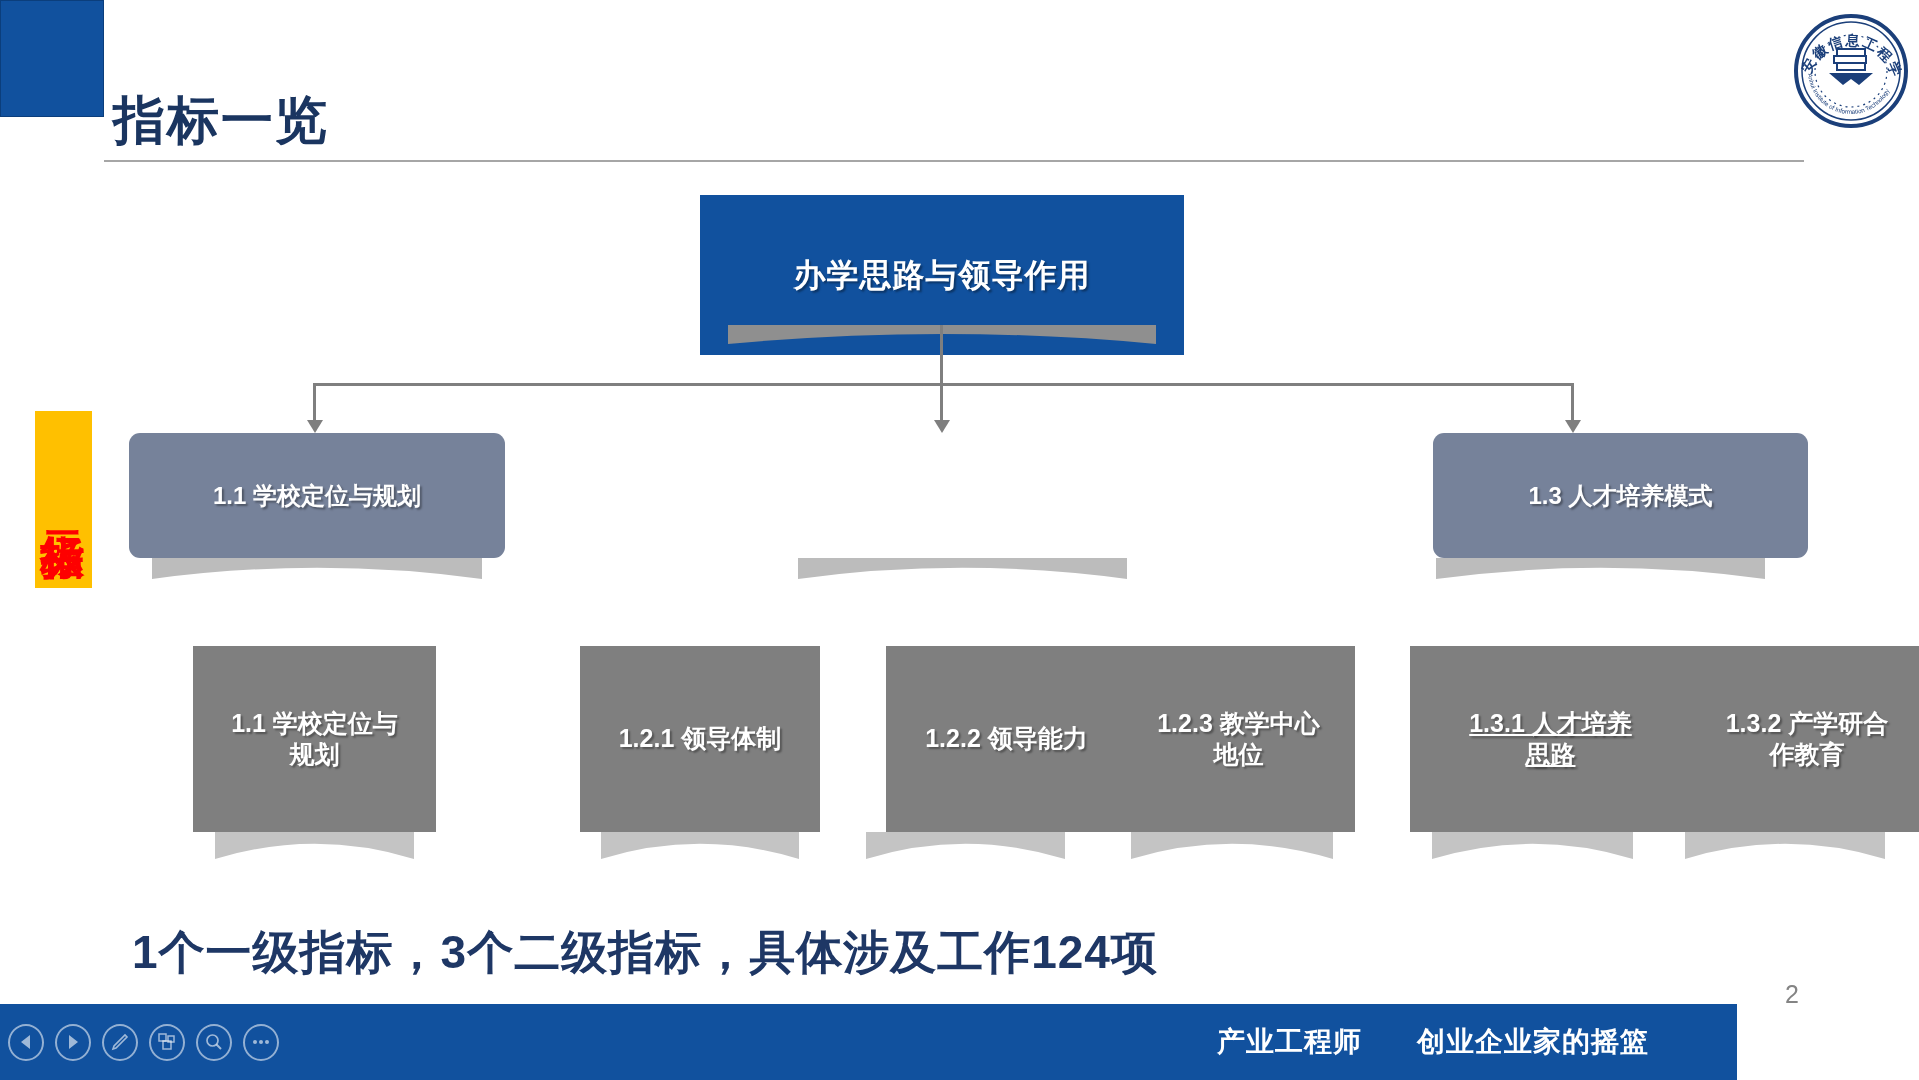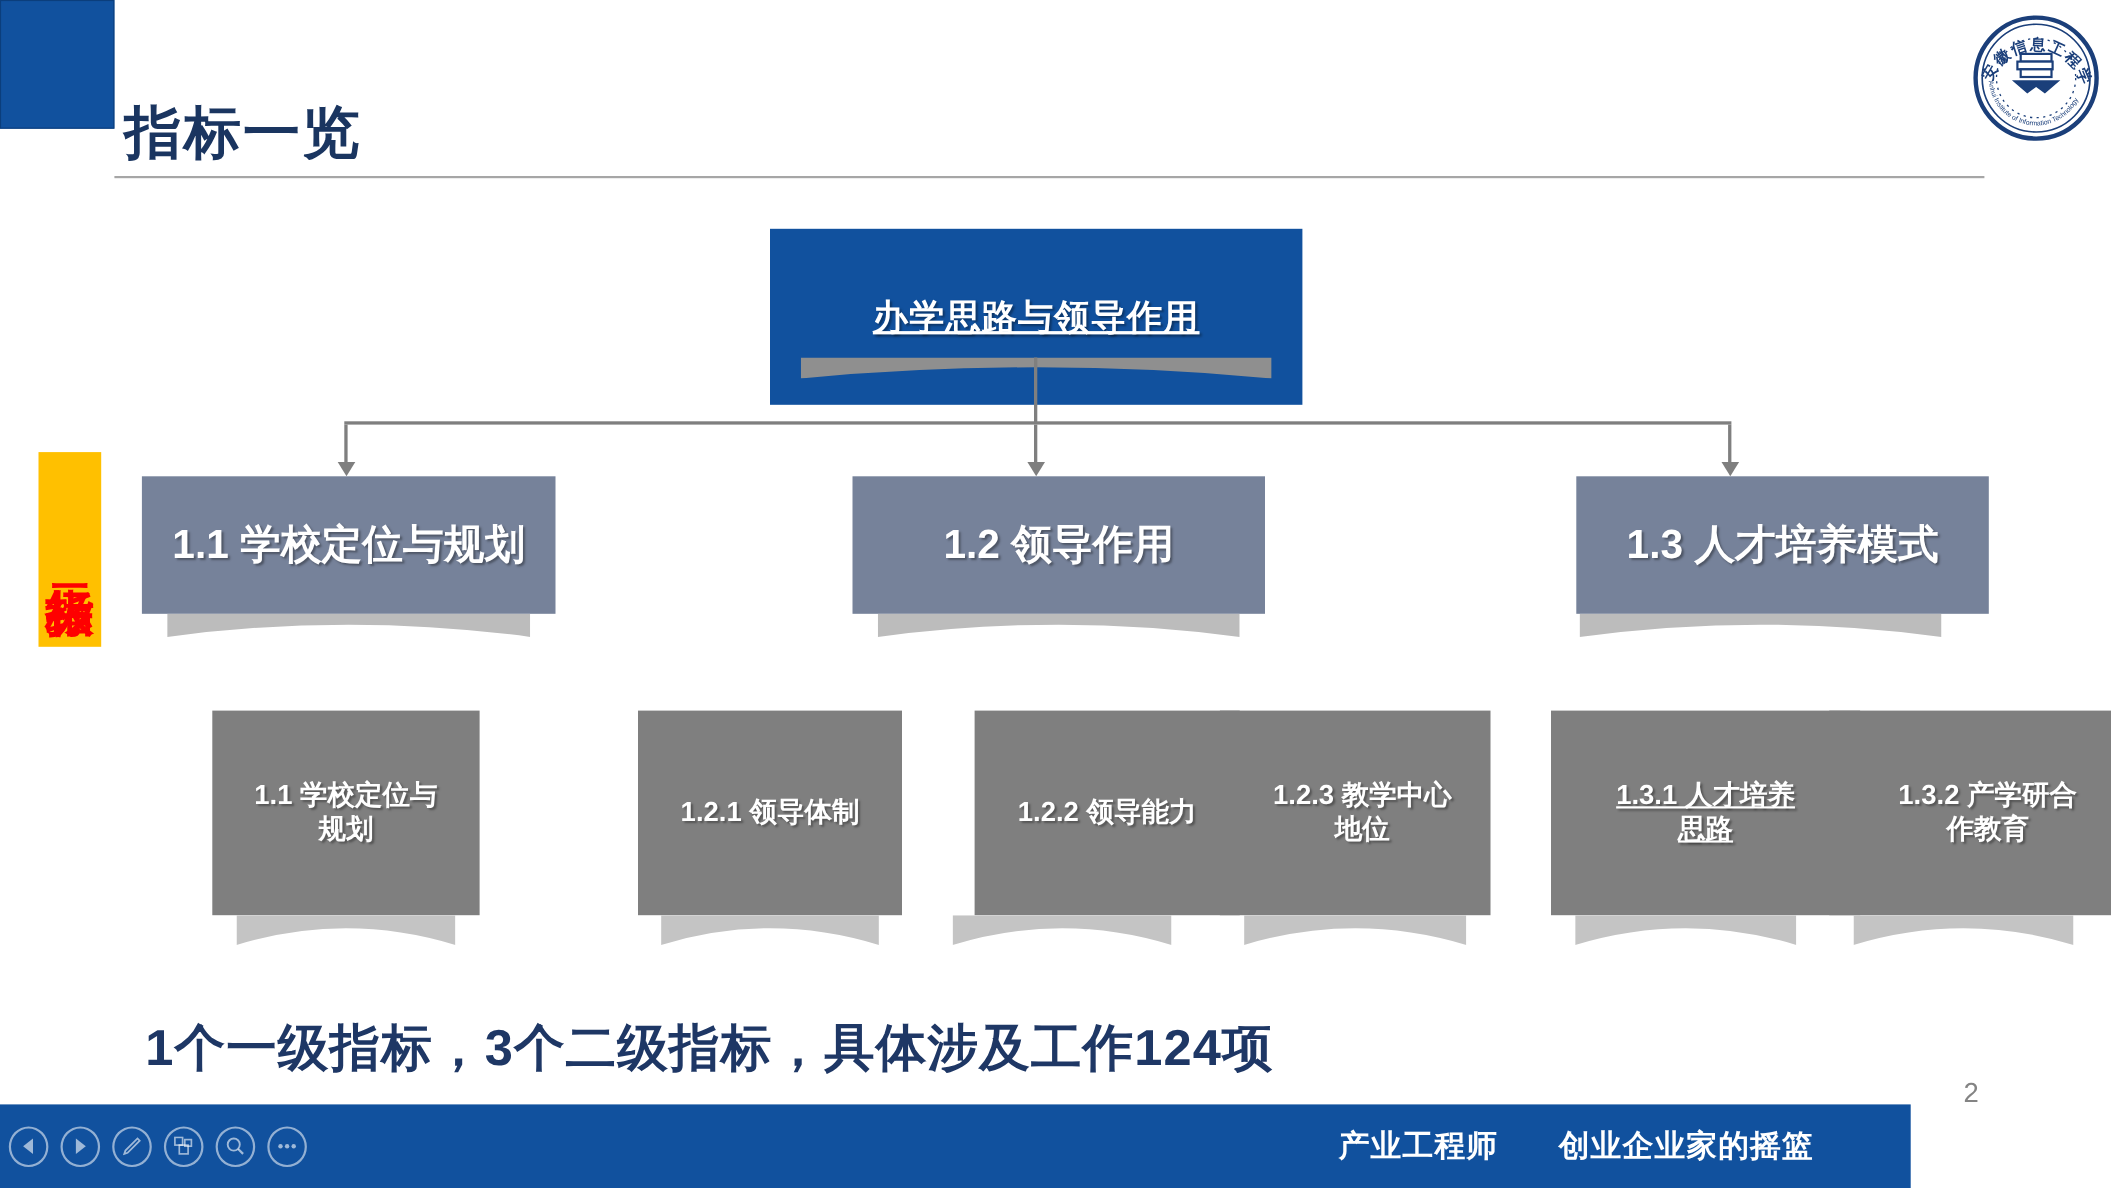--- a/index.html
+++ b/index.html
@@ -32,23 +32,23 @@
   
   .logo { left: 1793px; top: 13px; width: 116px; height: 116px; }
 
   
   .box {
     display: flex; align-items: center; justify-content: center;
     color: #ffffff; font-weight: bold; text-align: center;
     text-shadow: 2px 2px 2px rgba(0,0,0,0.35);
     white-space: pre-line; line-height: 1.25;
   }
-  .root-box { left: 700px; top: 208px; width: 484px; height: 160px;
-    background: #11519e; font-size: 32px; letter-spacing: 1px; text-decoration: underline; }
-  .l2-box { background: #76829a; font-size: 37px; top: 433px; height: 125px; }
+  .root-box { left: 700px; top: 195px; width: 484px; height: 160px;
+    background: #11519e; font-size: 32px; letter-spacing: 1px; }
+  .l2-box { background: #76829a; font-size: 24px; top: 433px; height: 125px; border-radius: 11px; }
   .l2-a { left: 129px;  width: 376px; }
   .l2-b { left: 775px;  width: 375px; }
   .l2-c { left: 1413px; width: 375px; margin-left: 20px; }
   .l3-box { background: #7f7f7f; font-size: 25px; top: 646px; height: 186px; }
   .l3-1 { left: 193px;  width: 243px; }
   .l3-2 { left: 580px;  width: 240px; }
   .l3-3 { left: 845px;  width: 241px; margin-left: 41px; }
   .l3-4 { left: 1109px; width: 246px; padding-left: 13px; }
   .l3-5 { left: 1410px; width: 281px; text-decoration: underline; }
   .l3-6 { left: 1663px; width: 288px; }
@@ -170,21 +170,20 @@
   <div class="abs conn conn-drop drop-a"></div>
   <div class="abs conn conn-drop drop-b"></div>
   <div class="abs conn conn-drop drop-c"></div>
   <div class="abs arrow-head ah-a"></div>
   <div class="abs arrow-head ah-b"></div>
   <div class="abs arrow-head ah-c"></div>
 
   <div class="abs level2-label">二级指标</div>
 
   <div class="abs box l2-box l2-a">1.1 学校定位与规划</div>
-  <div class="abs box l2-box l2-b">1.2 领导作用</div>
   <div class="abs box l2-box l2-c">1.3 人才培养模式</div>
   <div class="abs curve-shadow" style="left:152px; top:558px; width:330px; height:21px;">
     <svg viewBox="0 0 100 16" preserveAspectRatio="none">
         <path class="sh-l2" d="M0 0 H100 V16 Q50 -1 0 16 Z"></path>
       </svg>
   </div>
   <div class="abs curve-shadow" style="left:798px; top:558px; width:329px; height:21px;">
     <svg viewBox="0 0 100 16" preserveAspectRatio="none">
         <path class="sh-l2" d="M0 0 H100 V16 Q50 -1 0 16 Z"></path>
       </svg>

